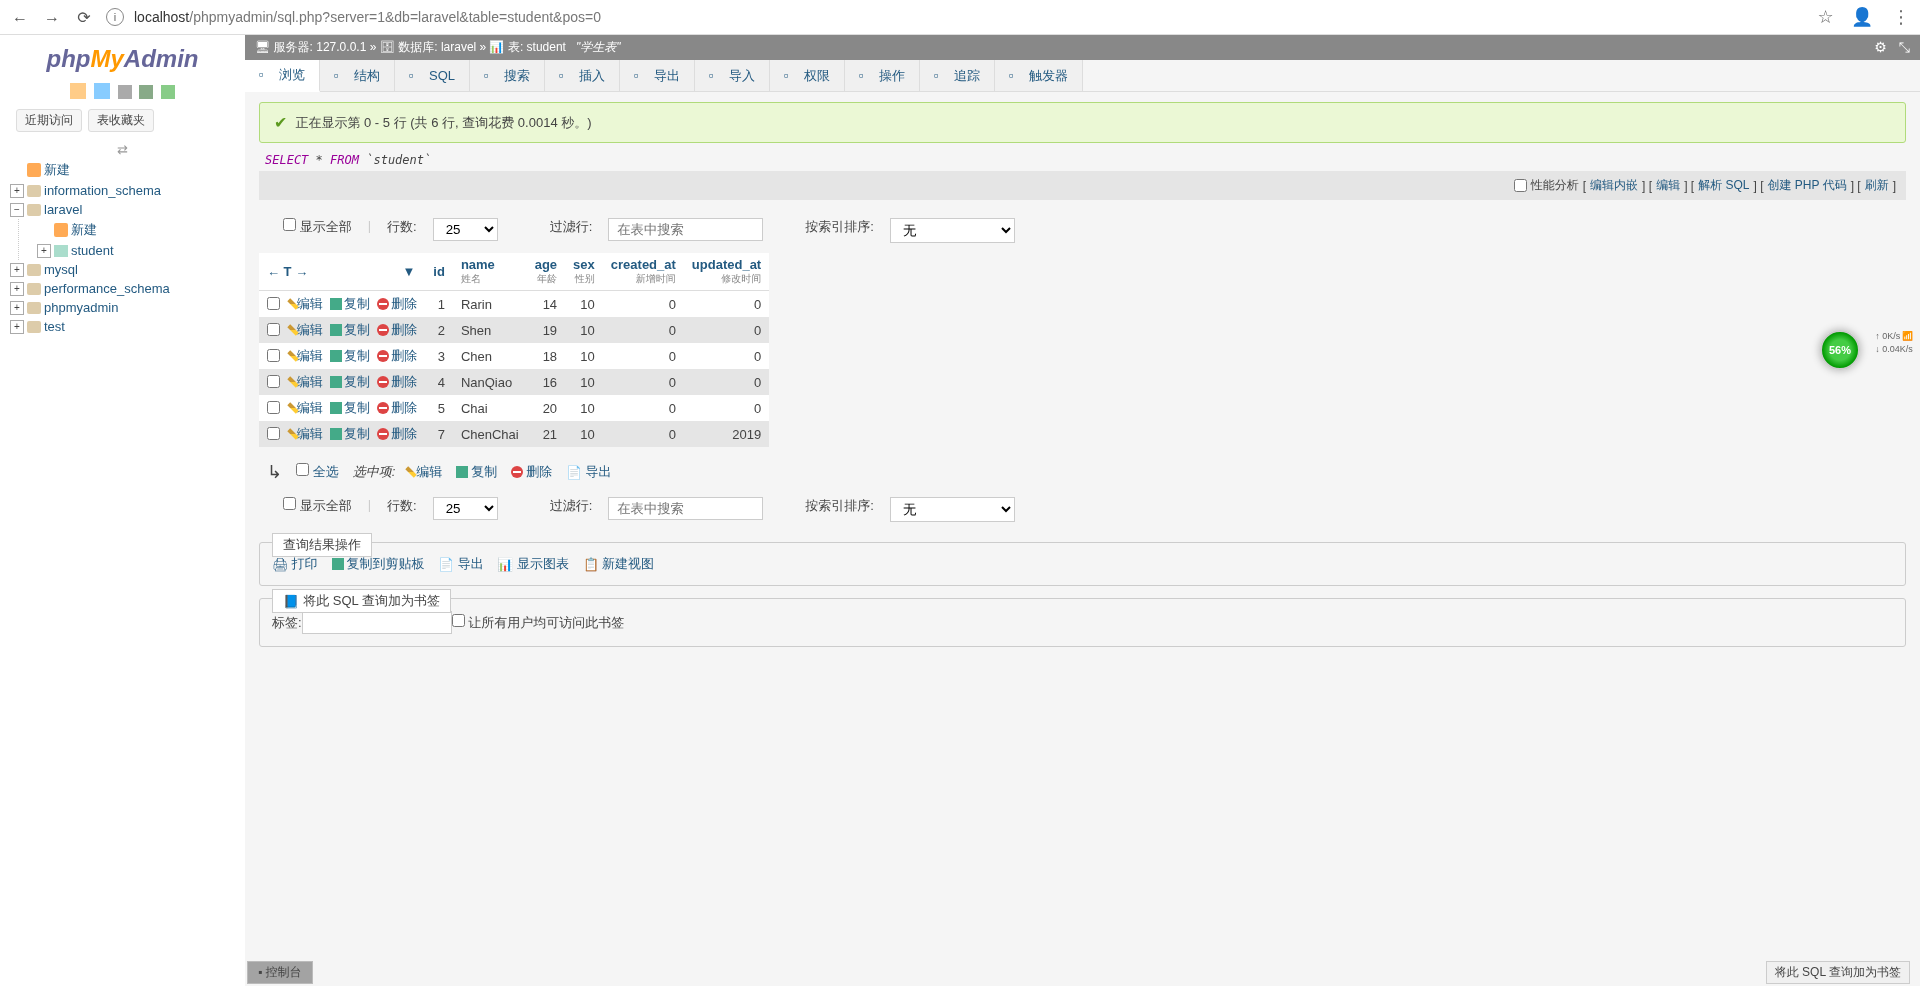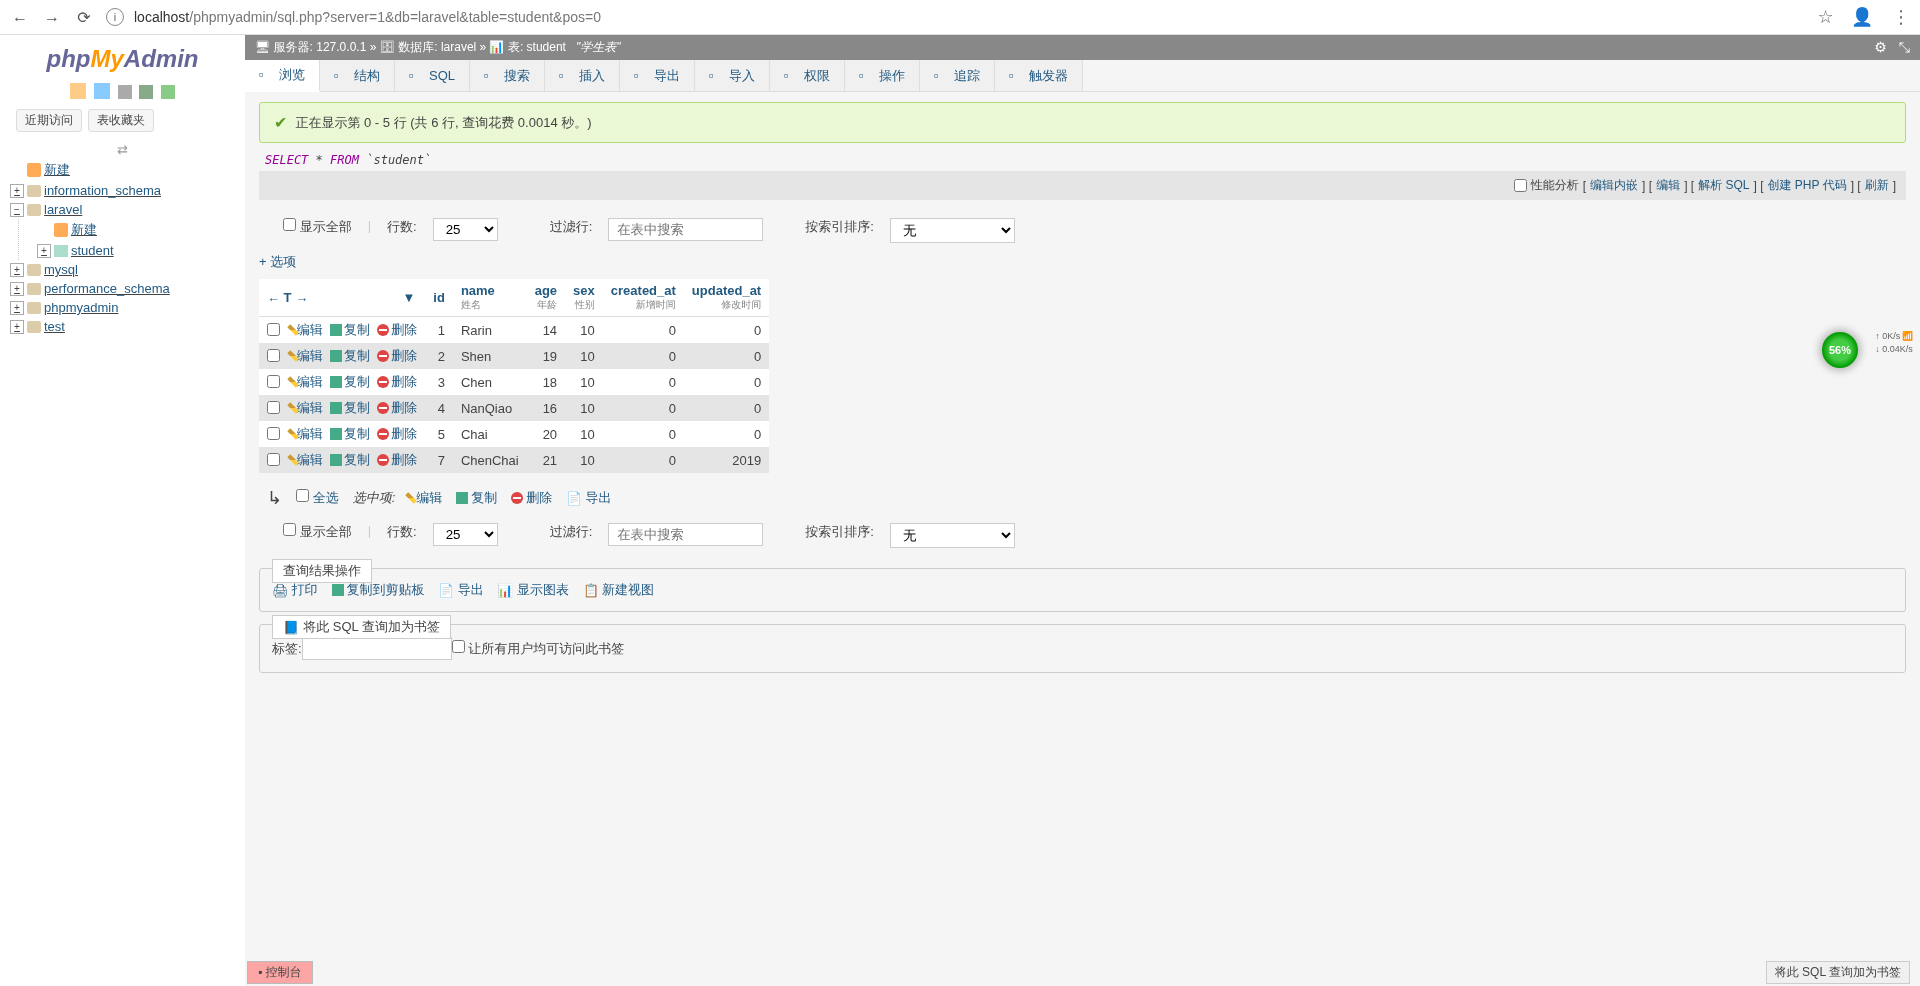--- a/index.html
+++ b/index.html
@@ -17,21 +17,21 @@
 .logo { text-align: center; padding: 5px 0; }
 .logo-text { font-size: 24px; font-weight: bold; font-style: italic; }
 .logo-php { color: #666699; }
 .logo-my { color: #ff9900; }
 .logo-admin { color: #666699; }
 .icon-row { text-align: center; padding: 5px 0; }
 .icon-row span { display: inline-block; width: 16px; height: 16px; margin: 0 2px; }
 .sidebar-tabs { display: flex; gap: 6px; padding: 2px 16px; margin-bottom: 6px; }
 .sidebar-tab { background: #f6f6f6; border: 1px solid #ddd; border-radius: 3px; padding: 2px 8px; font-size: 12px; color: #444; text-align: right; }
 .swap-ico { text-align: center; padding: 2px 0; color: #999; }
-.tree { padding: 0 0 0 10px; text-decoration: underline; }
+.tree { padding: 0 0 0 10px; }
 .tree-item { padding: 2px 0; display: flex; align-items: center; gap: 3px; }
 .tree-expand { width: 14px; height: 14px; border: 1px solid #aaa; display: flex; align-items: center; justify-content: center; font-size: 10px; cursor: pointer; background: #fff; }
 .tree-label { color: #235a81; cursor: pointer; }
 .tree-item.selected .tree-label { font-weight: normal; }
 .tree-children { padding-left: 18px; border-left: 1px dotted #ccc; margin-left: 8px; }
 .content { flex: 1; background: #f5f5f5; overflow-y: auto; position: relative; }
 .breadcrumb { background: #888; color: #fff; padding: 4px 10px; font-size: 12px; display: flex; align-items: center; justify-content: space-between; }
 .breadcrumb a { color: #fff; text-decoration: none; }
 .breadcrumb .bc-txt { font-style: italic; }
 .bc-right { display: flex; gap: 12px; font-size: 14px; }
@@ -69,21 +69,21 @@
 .bulk-row { display: flex; align-items: center; gap: 14px; padding: 6px 8px; }
 .bulk-arrow { font-size: 18px; }
 .bulk-action { color: #235a81; cursor: pointer; display: inline-flex; align-items: center; gap: 3px; }
 .fieldset { border: 1px solid #ccc; border-radius: 3px; margin: 12px 0; padding: 12px; position: relative; }
 .fieldset .legend { position: absolute; top: -10px; left: 12px; background: #fff; border: 1px solid #ccc; padding: 2px 10px; font-size: 13px; }
 .fieldset .legend.icon { display: flex; align-items: center; gap: 4px; }
 .op-links { display: flex; gap: 14px; align-items: center; }
 .op-links a { color: #235a81; display: inline-flex; align-items: center; gap: 3px; cursor: pointer; }
 .bookmark-row { display: flex; align-items: center; }
 .bookmark-input { padding: 3px; border: 1px solid #ccc; width: 150px; }
-.console-btn { position: absolute; bottom: 2px; left: 2px; background: #fca5a5; padding: 2px 10px; border: 1px solid #bbb; font-size: 12px; }
+.console-btn { position: absolute; bottom: 2px; left: 2px; background: #a3a3a3; padding: 2px 10px; border: 1px solid #bbb; font-size: 12px; }
 .footer-btn { position: absolute; bottom: 2px; right: 10px; background: #f0f0f0; border: 1px solid #ccc; padding: 2px 8px; font-size: 12px; }
 .perf-badge { position: fixed; right: 60px; top: 330px; width: 40px; height: 40px; background: radial-gradient(circle, #4c4 40%, #090 70%); border-radius: 50%; border: 2px solid #ccc; display: flex; align-items: center; justify-content: center; color: #fff; font-size: 11px; font-weight: bold; box-shadow: 0 0 8px rgba(0,0,0,0.3); }
 .perf-stats { position: fixed; right: 6px; top: 330px; font-size: 9px; color: #666; line-height: 1.4; }
 .ico-db { background: #dca; width: 14px; height: 12px; border-radius: 2px; }
 .ico-new { background: #fa5; width: 14px; height: 14px; border-radius: 2px; }
 .ico-table { background: #adc; width: 14px; height: 12px; }
 .icon-home { background: #fc8; width: 14px; height: 12px; }
 .icon-exit { background: #8cf; width: 14px; height: 12px; }
 .sort-head { display: flex; justify-content: space-between; align-items: center; padding-right: 2px; }
 </style>
@@ -247,21 +247,20 @@
         <label>行数:</label>
         <select class="ctrl-select"><option>25</option></select>
         <span style="width:20px"></span>
         <label>过滤行:</label>
         <input class="ctrl-input" placeholder="在表中搜索" style="">
         <span style="width:10px"></span>
         <label>按索引排序:</label>
         <select class="ctrl-select-wide"><option>无</option></select>
       </div>
 
-      <div><a class="options-link">+ 选项</a></div>
 
       <table class="data-table">
         <thead>
             <tr id="table-head">
               <th>
                 <div class="sort-head">← T →<span>▼</span></div>
               </th>
               <th class="num">id</th>
               <th class="">name<span class="sub">姓名</span></th>
               <th class="num">age<span class="sub">年龄</span></th>

